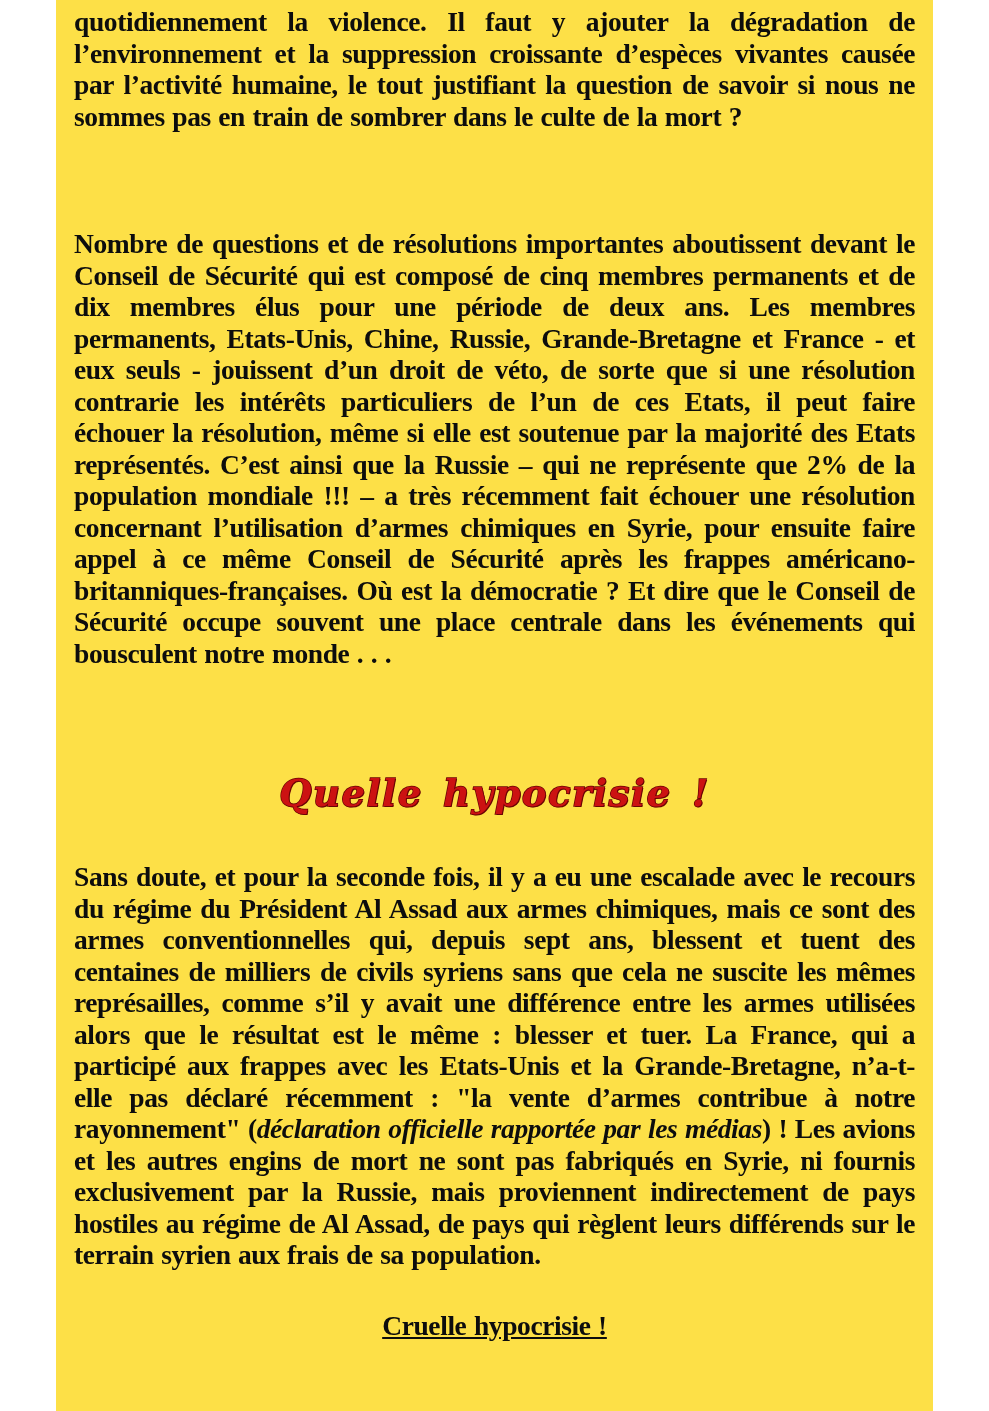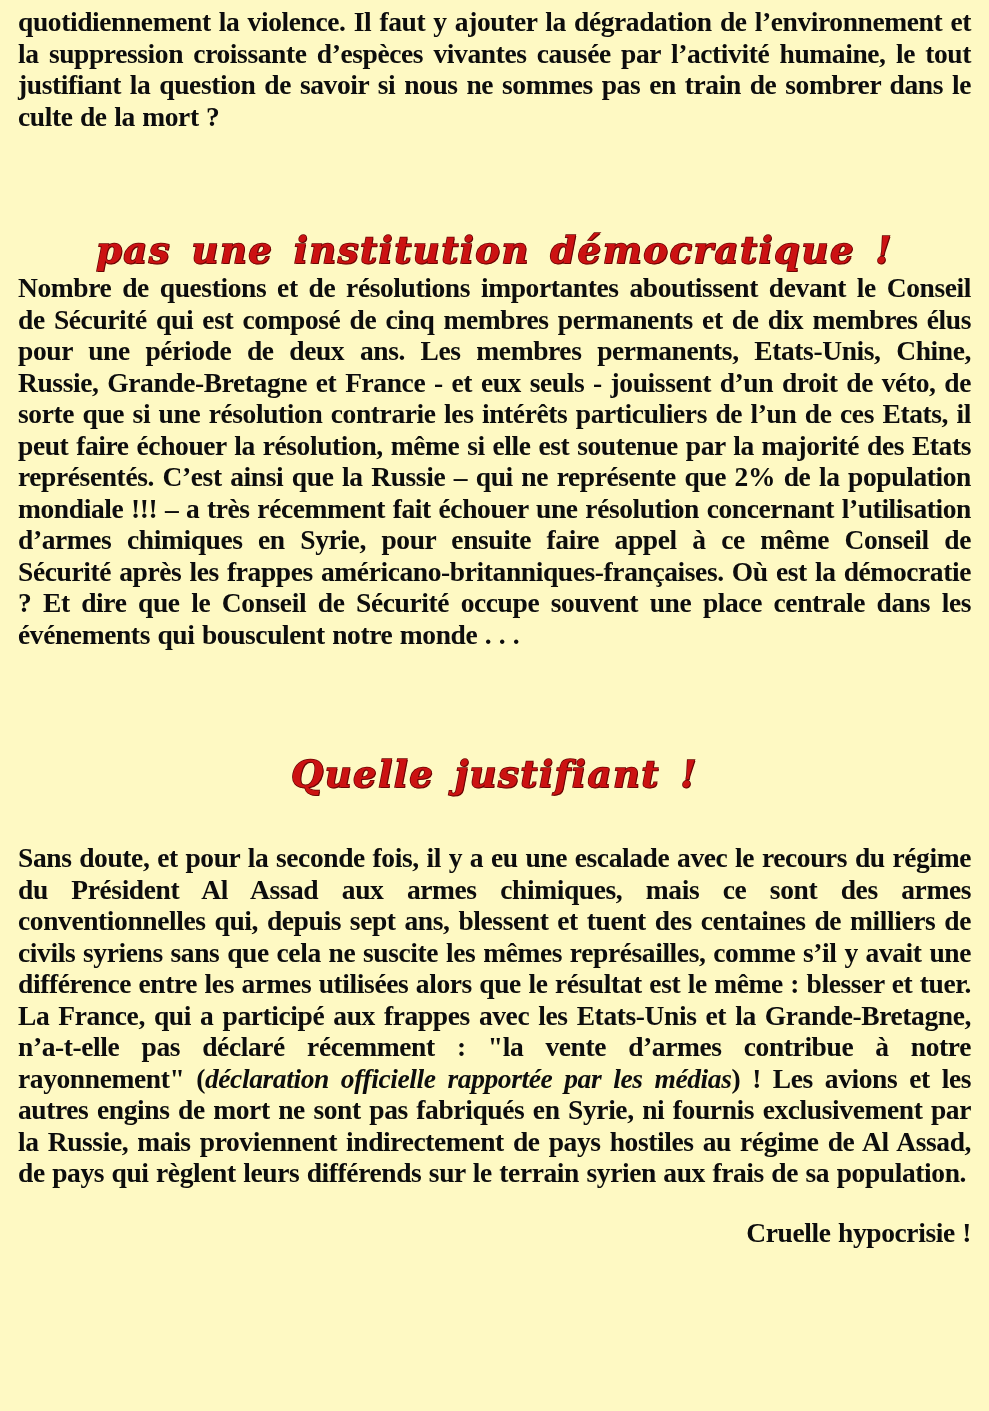--- a/index.html
+++ b/index.html
@@ -2,24 +2,24 @@
 <html lang="fr"><head>
 <meta charset="utf-8">
 <style>
   html, body {
     margin: 0;
     padding: 0;
     background: #ffffff;
   }
   .page {
     position: relative;
-    width: 989px;
+    width: 877px;
     height: 1411px;
     margin: 0 auto;
-    background: #fef9c3;
+    background: #fde047;
     padding: 6px 18px 0 18px;
     box-sizing: border-box;
     overflow: hidden;
     font-family: "Liberation Serif", serif;
   }
   .body-text {
     margin: 0;
     font-size: 27.5px;
     line-height: 31.5px;
     font-weight: 700;
@@ -53,36 +53,36 @@
     margin-top: 102px;
     font-size: 37px;
     line-height: 44px;
   }
   .heading-line {
     display: block;
   }
   .paragraph-2 { }
   .paragraph-3 { margin-top: 46px; font-family: Liberation Serif, serif; }
   .closing-line {
-    margin-top: 28px;
-    text-align: right;
+    margin-top: 39px;
+    text-align: center;
+    text-decoration: underline;
   }
 </style>
 </head>
 <body>
 
 <div class="page">
 
   <p class="body-text paragraph-1">quotidiennement la violence. Il faut y ajouter la dégradation de l’environnement et la suppression croissante d’espèces vivantes causée par l’activité humaine, le tout justifiant la question de savoir si nous ne sommes pas en train de sombrer dans le culte de la mort ?</p>
 
   <h1 class="fancy-heading heading-1">
-    <span class="heading-line">pas une institution démocratique !</span>
   </h1>
 
   <p class="body-text paragraph-2">Nombre de questions et de résolutions importantes aboutissent devant le Conseil de Sécurité qui est composé de cinq membres permanents et de dix membres élus pour une période de deux ans. Les membres permanents, Etats-Unis, Chine, Russie, Grande-Bretagne et France - et eux seuls - jouissent d’un droit de véto, de sorte que si une résolution contrarie les intérêts particuliers de l’un de ces Etats, il peut faire échouer la résolution, même si elle est soutenue par la majorité des Etats représentés. C’est ainsi que la Russie – qui ne représente que 2% de la population mondiale !!! – a très récemment fait échouer une résolution concernant l’utilisation d’armes chimiques en Syrie, pour ensuite faire appel à ce même Conseil de Sécurité après les frappes américano-britanniques-françaises.  Où est la démocratie ? Et dire que le Conseil de Sécurité occupe souvent une place centrale dans les événements qui bousculent notre monde . . .</p>
 
-  <h2 class="fancy-heading heading-2">Quelle justifiant !</h2>
+  <h2 class="fancy-heading heading-2">Quelle hypocrisie !</h2>
 
   <p class="body-text paragraph-3"><span>Sans doute, et pour la seconde fois, il y a eu une escalade avec le recours du régime du Président Al Assad aux armes chimiques, mais ce sont des armes conventionnelles qui, depuis sept ans, blessent et tuent des centaines de milliers de civils syriens sans que cela ne suscite les mêmes représailles, comme s’il y avait une différence entre les armes utilisées alors que le résultat est le même : blesser et tuer.  La France, qui a participé aux frappes avec les Etats-Unis et la Grande-Bretagne, n’a-t-elle pas déclaré récemment : "la vente d’armes contribue à notre rayonnement" (</span><em>déclaration officielle rapportée par les médias</em><span>) ! Les avions et les autres engins de mort ne sont pas fabriqués en Syrie, ni fournis exclusivement par la Russie, mais proviennent indirectement de pays hostiles au régime de Al Assad, de pays qui règlent leurs différends sur le terrain syrien aux frais de sa population.</span></p>
 
   <p class="body-text closing-line">Cruelle hypocrisie !</p>
 
 </div>
 
 </body></html>

